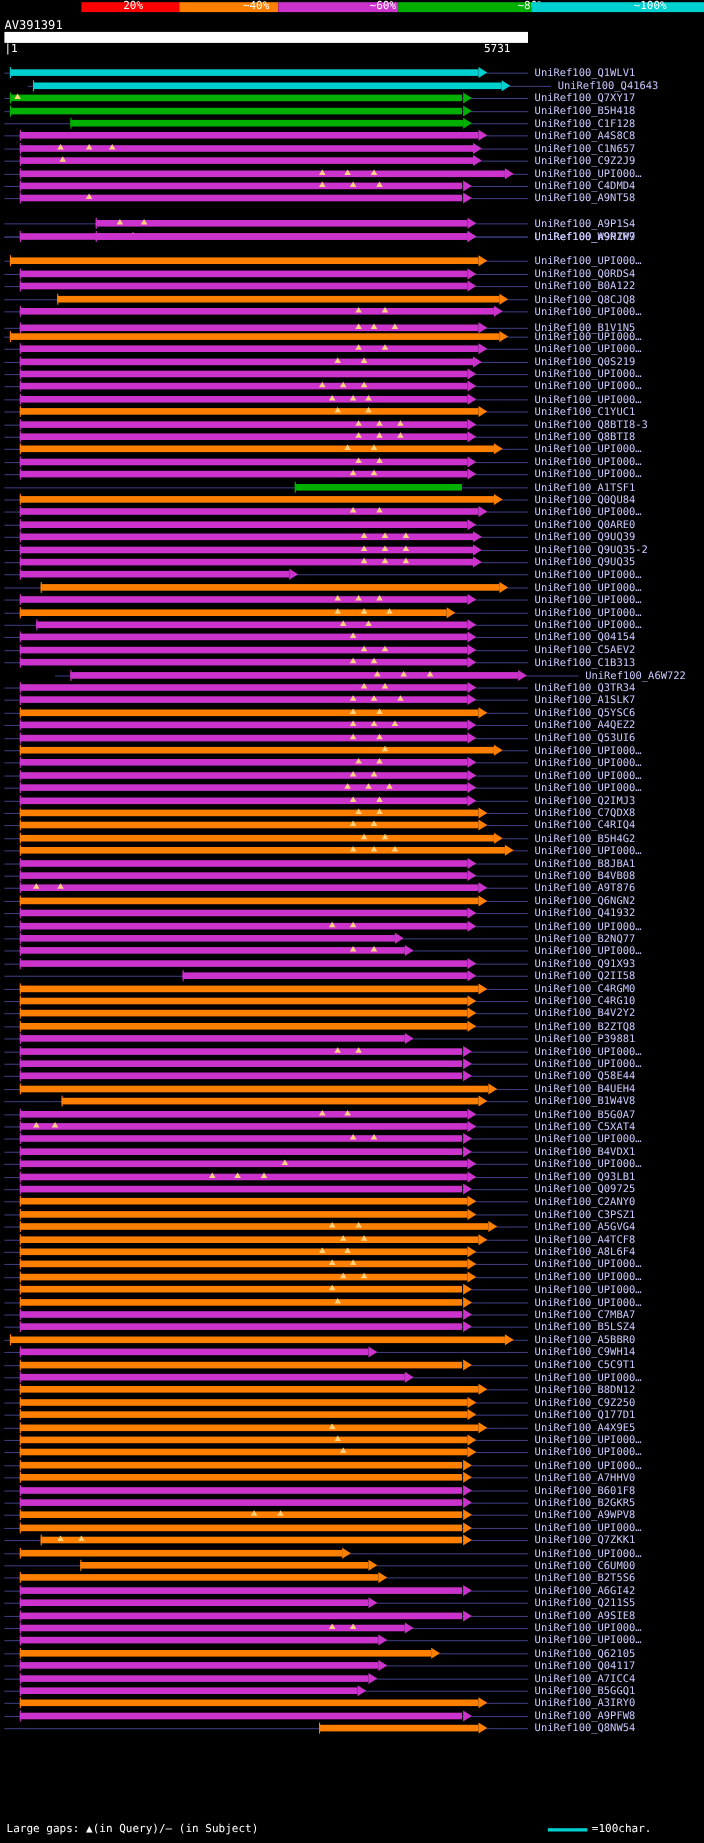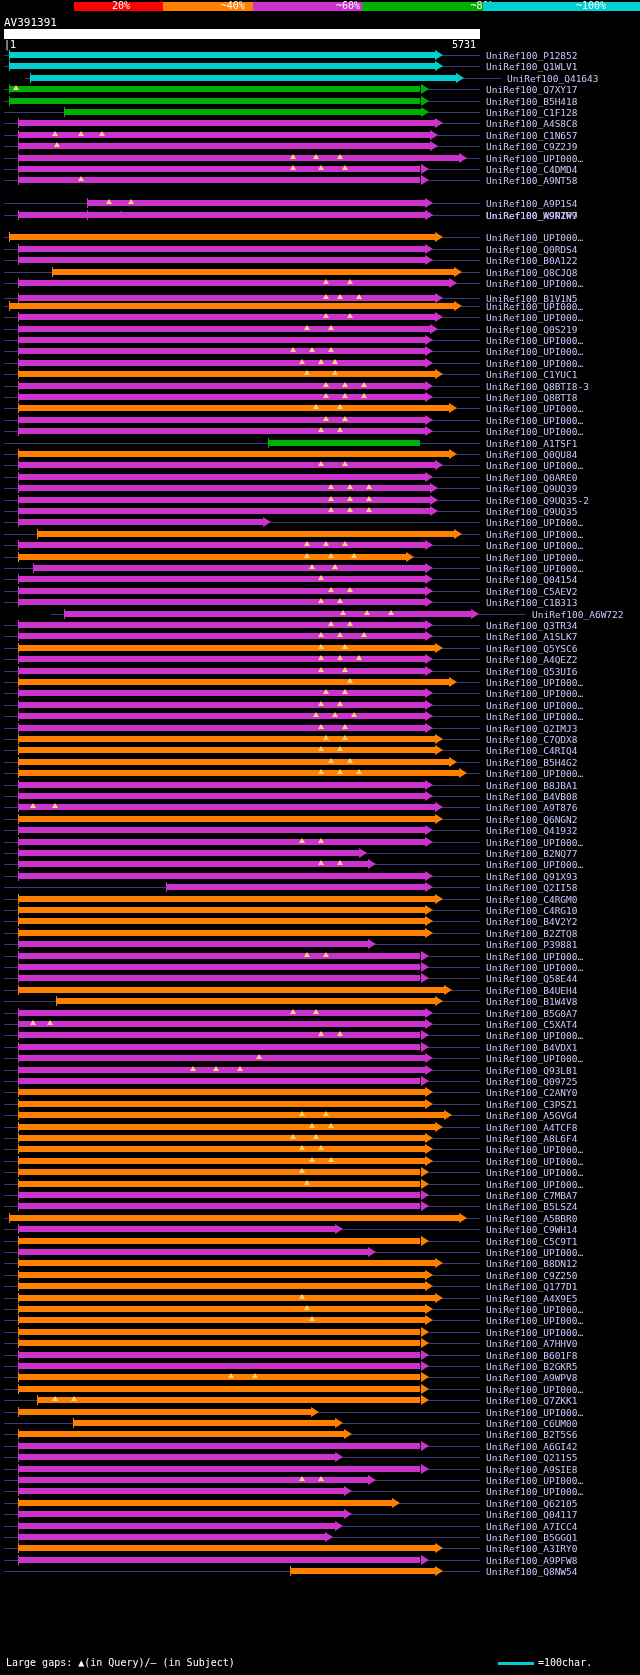--- a/index.html
+++ b/index.html
@@ -5,21 +5,21 @@
   html,body{margin:0;padding:0;background:#000;}
   body{width:640px;height:1675px;position:relative;font-family:"DejaVu Sans Mono",monospace;color:#fff;overflow:hidden;}
   #legend-bar{position:absolute;left:0;top:0;width:640px;height:16px;}
   .legend-seg{position:absolute;top:2px;height:9px;}
   .legend-lab{position:absolute;top:0px;font-size:10px;color:#fff;letter-spacing:0px;}
   #query-block{position:absolute;left:4px;top:17px;width:476px;}
   #query-name{font-size:11px;color:#fff;background:#000;line-height:12px;}
   #query-bar{position:relative;height:10px;background:#fff;margin-top:0px;}
   #query-coords{position:relative;height:11px;font-size:10px;color:#fff;}
   #q-start{position:absolute;left:0;top:0;}
-  #q-end{position:absolute;right:4px;top:0;}
+  #q-end{position:absolute;right:16px;top:0;}
   #tracks{position:absolute;left:0;top:50px;width:640px;height:1600px;}
   .row{position:absolute;left:0;width:640px;height:11px;}
   .rowline{position:absolute;left:4px;top:5px;height:1px;width:476px;background:#3b3b7a;}
   .hit{position:absolute;top:2px;height:6px;}
   .arrow{position:absolute;top:0px;width:0;height:0;border-top:5px solid transparent;border-bottom:5px solid transparent;}
   .tick{position:absolute;top:0px;width:1px;height:10px;}
   .gapq{position:absolute;top:1px;width:0;height:0;border-left:3px solid transparent;border-right:3px solid transparent;border-bottom:5px solid #ffd27f;}
   .label{position:absolute;left:486px;top:0px;font-size:9.5px;color:#c8c8ff;white-space:nowrap;line-height:11px;}
   #footer{position:absolute;left:0;bottom:0;width:640px;height:22px;}
   #footer-text{position:absolute;left:6px;top:4px;font-size:10px;color:#fff;}
@@ -45,27 +45,20 @@
 <div id="query-block">
   <div id="query-name">AV391391</div>
   <div id="query-bar"></div>
   <div id="query-coords">
     <span id="q-start">|1</span>
     <span id="q-end">5731</span>
   </div>
 </div>
 
 <div id="tracks">
-    <div class="row" style="top: 0px;">
-      <div class="rowline"></div>
-      <div class="hit" style="left: 8.76px; width: 426.02px; background: rgb(0, 208, 208);"></div>
-      <div class="tick" style="left: 8.76px; background: rgb(0, 208, 208);"></div>
-      <div class="arrow" style="left: 434.78px; border-left: 8px solid rgb(0, 208, 208);"></div>
-      <div class="label">UniRef100_P12852</div>
-    </div>
     <div class="row" style="top: 11.4px;">
       <div class="rowline"></div>
       <div class="hit" style="left: 8.76px; width: 426.02px; background: rgb(0, 208, 208);"></div>
       <div class="tick" style="left: 8.76px; background: rgb(0, 208, 208);"></div>
       <div class="arrow" style="left: 434.78px; border-left: 8px solid rgb(0, 208, 208);"></div>
       <div class="label">UniRef100_Q1WLV1</div>
     </div>
     <div class="row" style="top: 22.8px; margin-left: 21px;">
       <div class="rowline"></div>
       <div class="hit" style="left: 8.76px; width: 426.02px; background: rgb(0, 208, 208);"></div>

